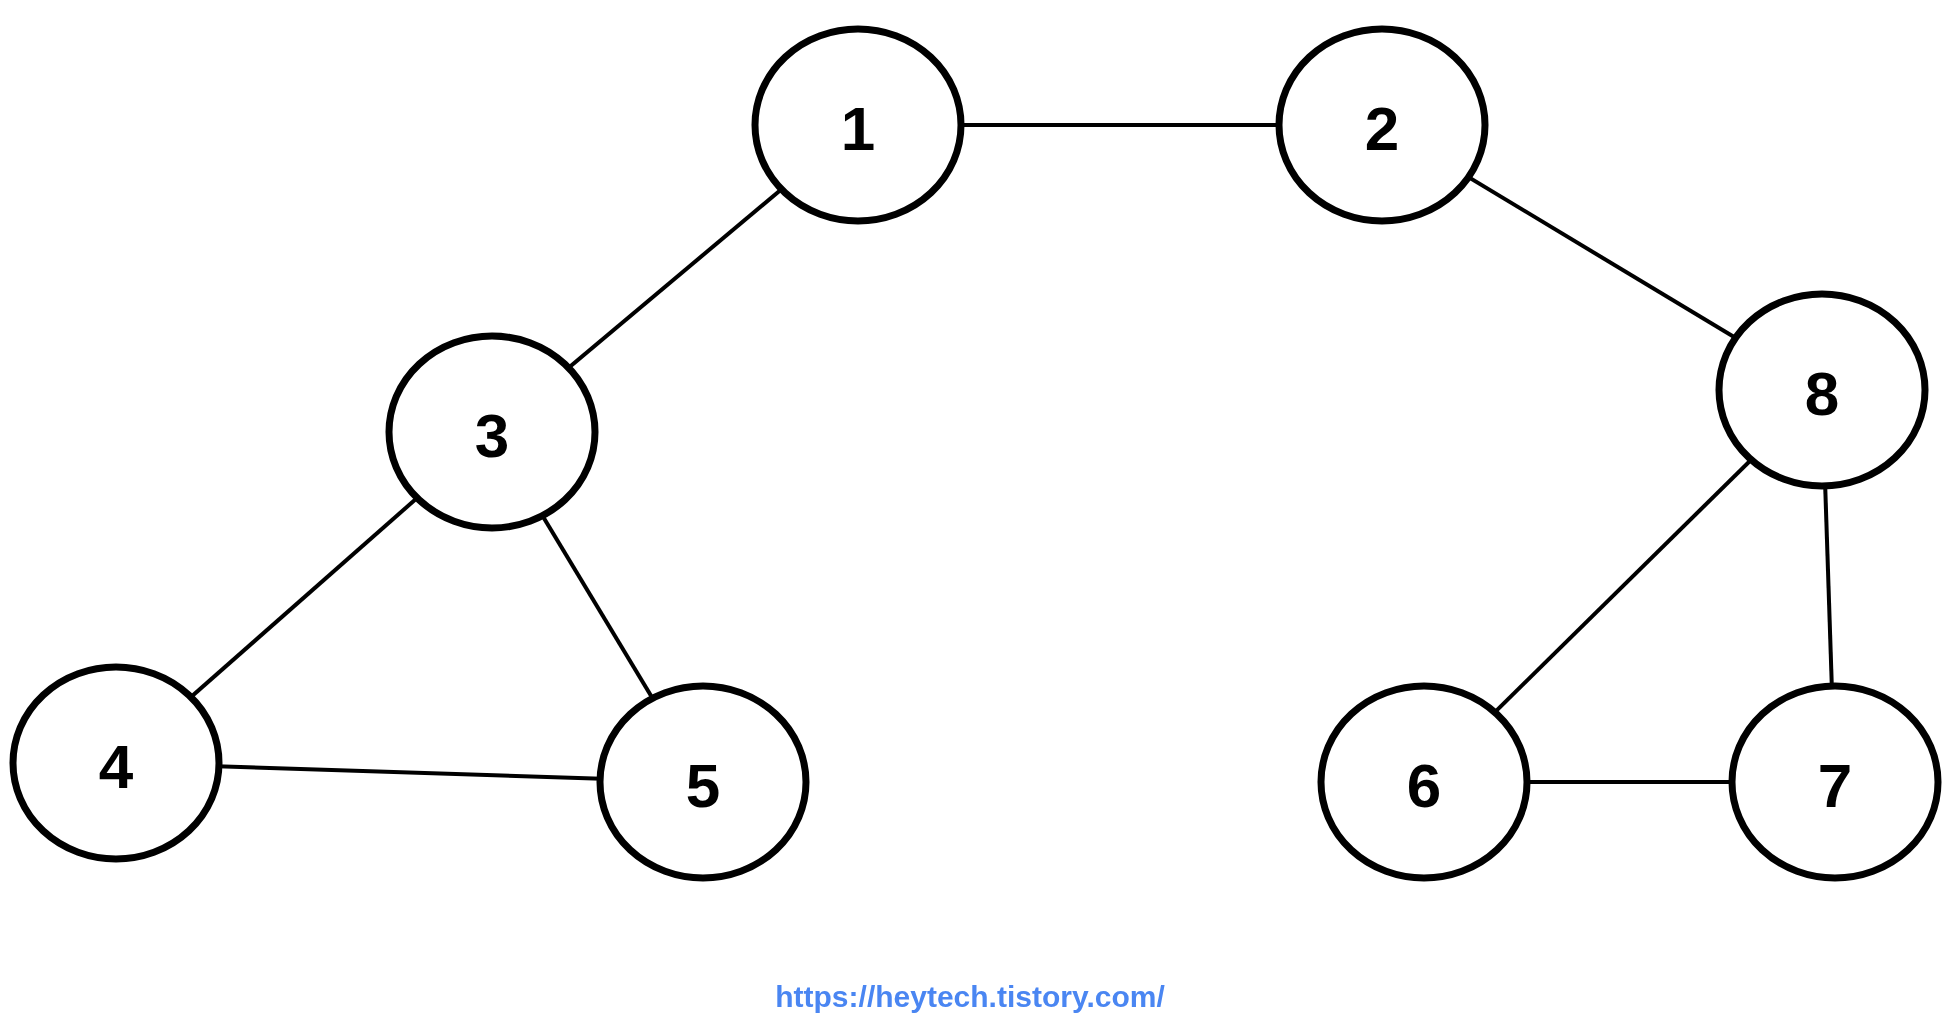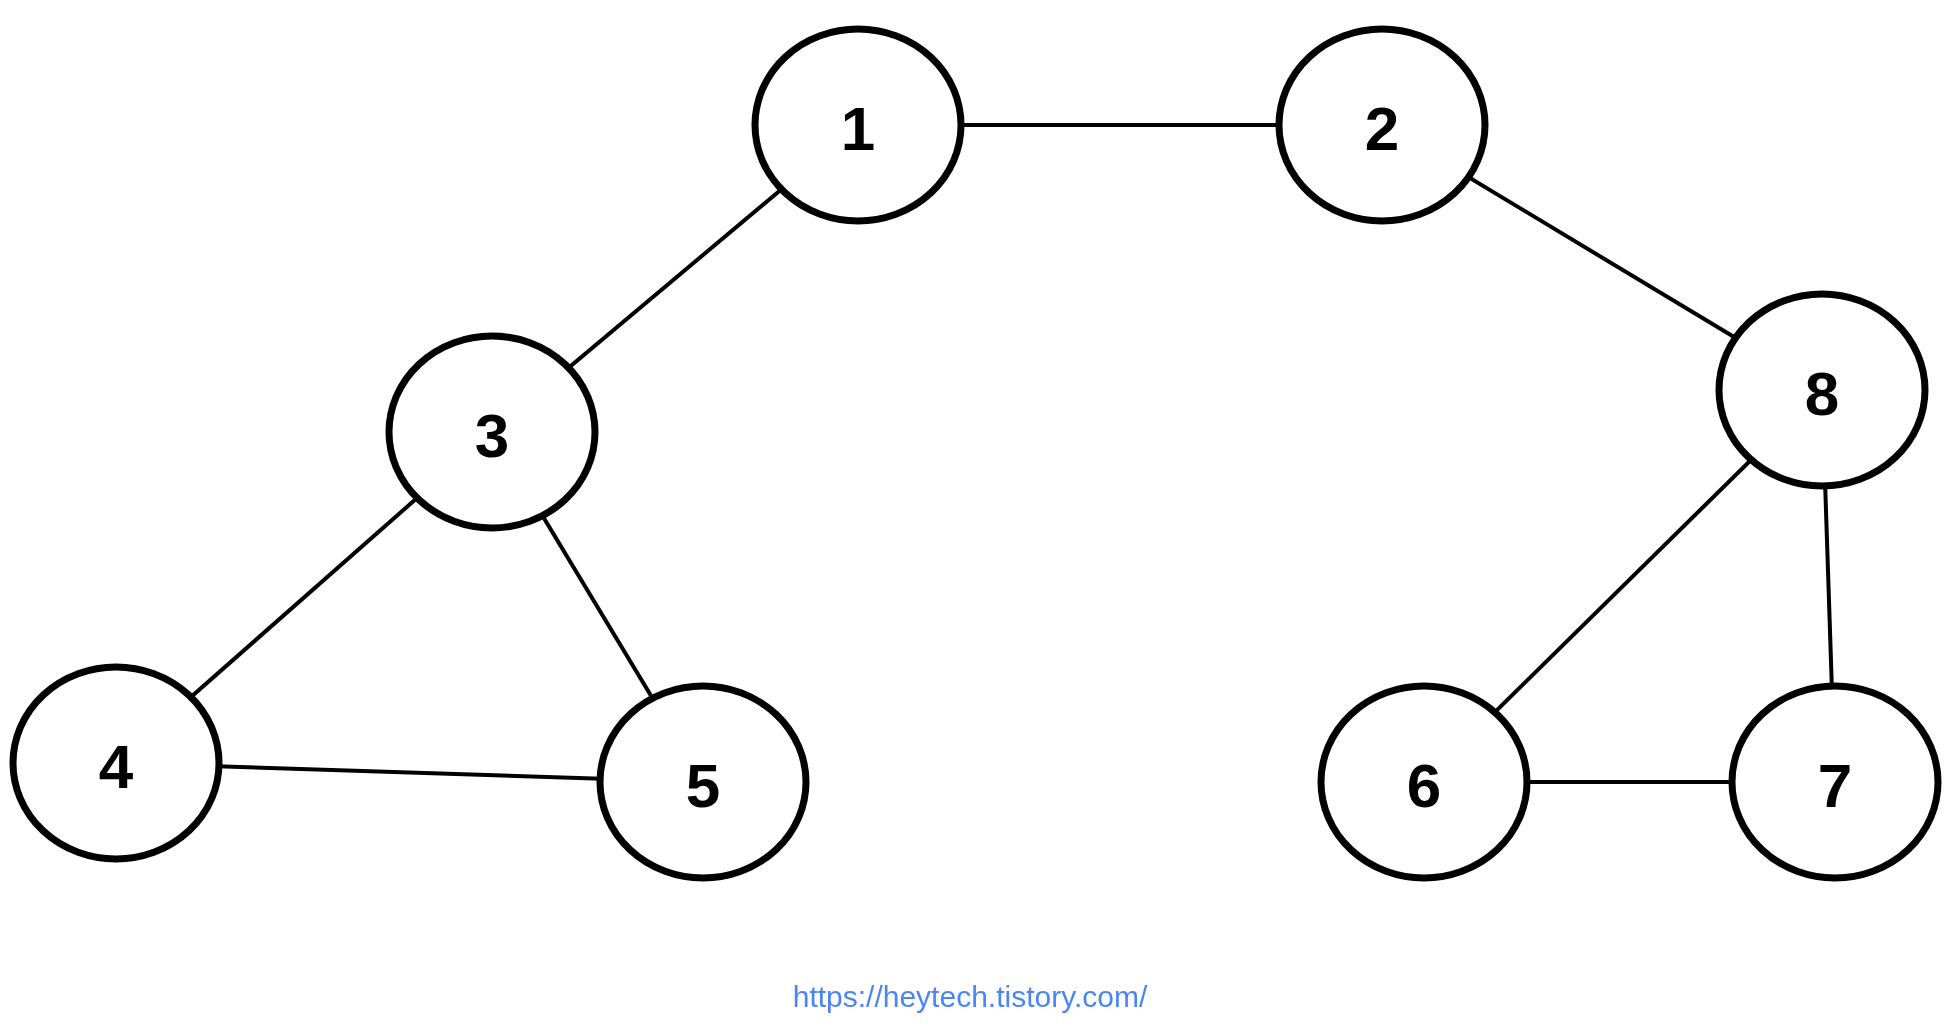--- a/index.html
+++ b/index.html
@@ -29,21 +29,21 @@
     font-size: 62px;
     fill: #000000;
   }
   .footer-url {
     position: absolute;
     left: 0;
     top: 980px;
     width: 1940px; 
     text-align: center;
     font-family: "Liberation Sans", sans-serif;
-    font-weight: normal;
+    font-weight: bold;
     font-size: 30px;
     letter-spacing: 0px;
   }
 </style>
 </head>
 <body>
 
 <div class="canvas-wrap" style="background: rgb(255, 255, 255);">
   <svg class="graph" viewBox="0 0 1960 1036" xmlns="http://www.w3.org/2000/svg">
     <g>

